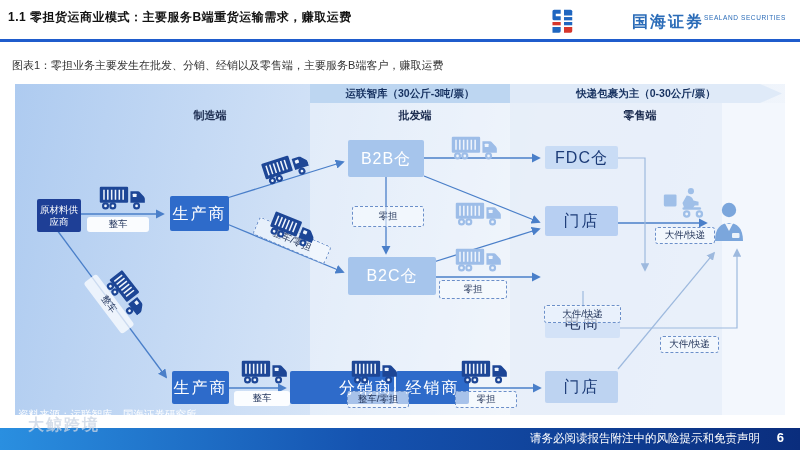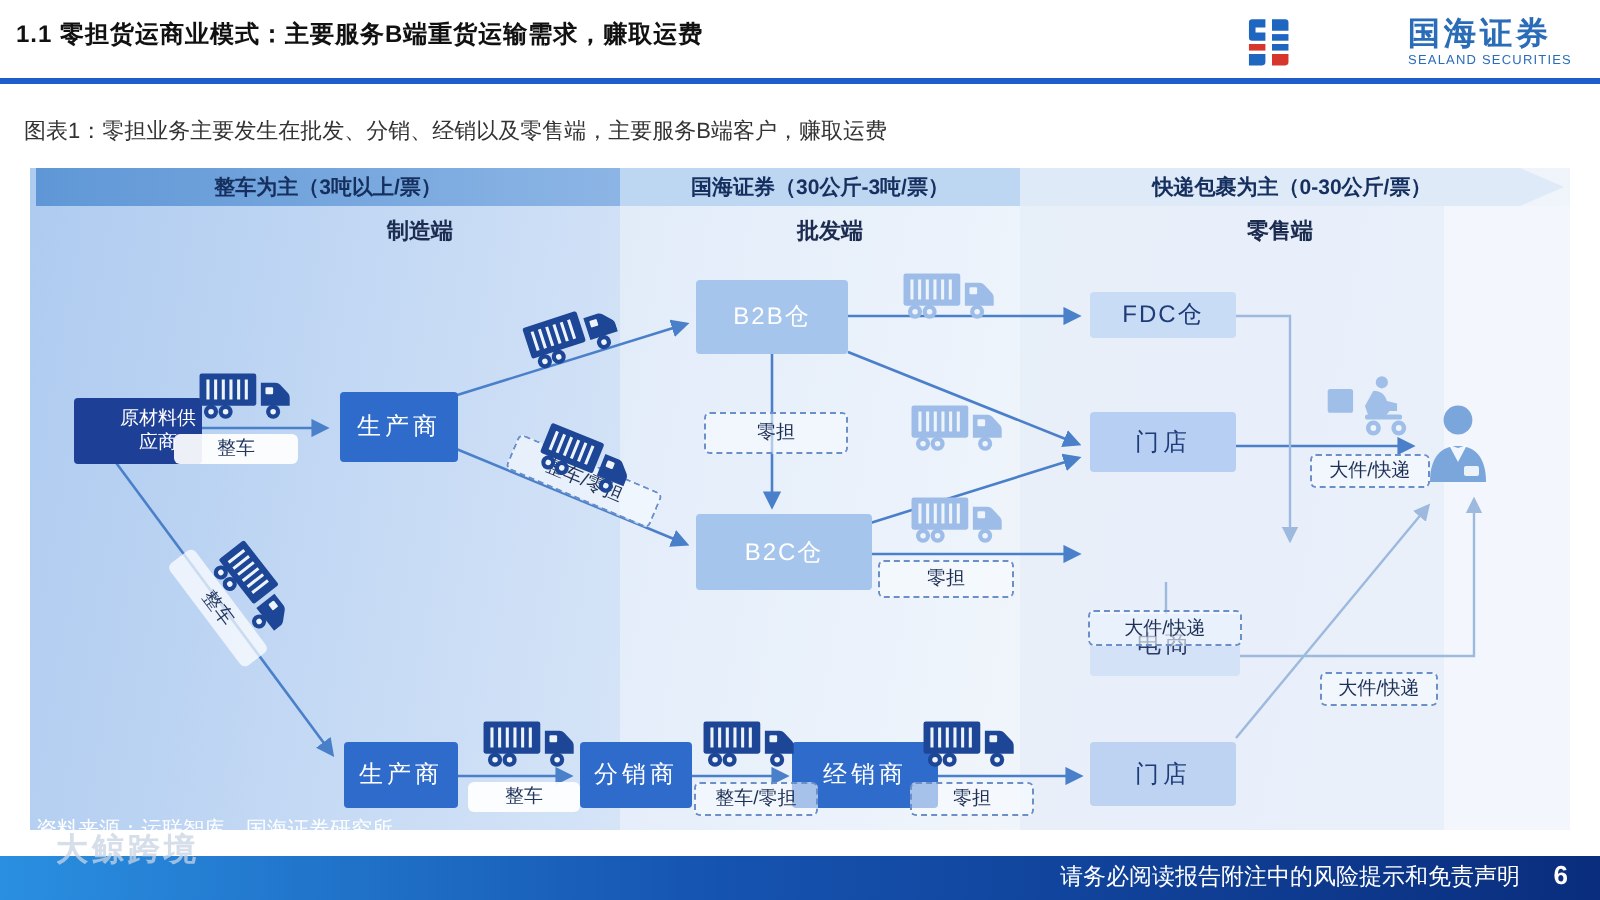--- a/index.html
+++ b/index.html
@@ -17,21 +17,21 @@
   
   #diagram{left:15px;top:84px;width:770px;height:331px;
     background:linear-gradient(100deg,#aecbf0 0%,#cfe0f6 35%,#e7eff9 65%,#f2f6fc 100%);}
   .panel{top:19px;height:312px;}
   .band{top:0;height:19px;font-weight:bold;font-size:10.5px;color:#15305f;}
   .band1{left:3px;width:292px;background:linear-gradient(90deg,#5f97d6,#8cb5e5);}
   .band2{left:295px;width:200px;background:#bdd6f1;}
   .band3{left:495px;width:272px;background:#dfeaf8;
     clip-path:polygon(0 0,calc(100% - 22px) 0,100% 50%,calc(100% - 22px) 100%,0 100%);}
   .col-h{top:24px;width:90px;font-weight:bold;font-size:11px;color:#1c2c50;text-align:center;}
-  .node{border-radius:2px;font-size:12px;letter-spacing:2px;line-height:1.25;}
+  .node{border-radius:2px;font-size:16px;letter-spacing:2px;line-height:1.25;}
   .nDark{background:#1e3f96;color:#fff;font-size:9.5px;letter-spacing:0;}
   .nBlue{background:#2e6bca;color:#fff;}
   .nLtA{background:#a6c5ec;color:#fff;}
   .nLtB{background:#c9dcf5;color:#1d3c78;}
   .nLtC{background:#b7cff2;color:#1d3c78;}
   .nLtD{background:#d3e2f7;color:#2a3c66;margin-top:47px;}
   .nLtE{background:#bdd3f1;color:#1d3c78;}
   .lbl{font-size:9.5px;color:#23365e;background:rgba(255,255,255,.92);border-radius:3px;white-space:nowrap;}
   .dashed{background:rgba(248,251,255,.6);border:1px dashed #6b8fc9;color:#1d2f55;}
   .strip{background:rgba(255,255,255,.72);border:none;}
@@ -55,36 +55,35 @@
       <svg width="28" height="28" viewBox="0 0 34 34">
         <path d="M3 4 q0-2 2-2 h8 v5 h-6 v3 h6 v5 h-8 q-2 0-2-2 z" fill="#1f66c0"></path>
         <rect x="3" y="17" width="10" height="4" fill="#d6362c"></rect>
         <path d="M3 23 h10 v5 q0 2-2 2 h-8 z" fill="#1f66c0"></path>
         <path d="M17 2 h8 q2 0 2 2 v5 h-10 z" fill="#1f66c0"></path>
         <rect x="17" y="11" width="10" height="4" fill="#1f66c0"></rect>
         <rect x="17" y="17" width="10" height="4" fill="#1f66c0"></rect>
         <path d="M17 23 h10 v5 q0 2-2 2 h-8 z" fill="#d6362c"></path>
       </svg>
     </span>
-    <span style="display:flex;flex-direction:column;margin-left:48px;">
+    <span style="display:flex;flex-direction:row;margin-left:48px;">
       <span class="logo-cn">国海证券</span>
       <span class="logo-en">SEALAND SECURITIES</span>
     </span>
   </div>
   <div class="abs rule"></div>
   <div class="abs caption">图表1：零担业务主要发生在批发、分销、经销以及零售端，主要服务B端客户，赚取运费</div>
 
   <div id="diagram" class="abs">
 
     <div class="abs panel" style="left:295px;width:200px;background:rgba(255,255,255,.38);"></div>
     <div class="abs panel" style="left:495px;width:212px;background:rgba(231,238,249,.85);"></div>
     <div class="abs panel" style="left:707px;width:63px;background:rgba(243,247,253,.9);"></div>
 
-    <div class="abs ctr band band1">整车为主（3吨以上/票）</div>
-    <div class="abs ctr band band2">国海证券（30公斤-3吨/票）</div>
+    <div class="abs ctr band band2">运联智库（30公斤-3吨/票）</div>
     <div class="abs ctr band band3">快递包裹为主（0-30公斤/票）</div>
 
     <div class="abs col-h" style="left:150px;">制造端</div>
     <div class="abs col-h" style="left:355px;">批发端</div>
     <div class="abs col-h" style="left:580px;">零售端</div>
 
     <svg class="abs" style="left:0;top:0;" width="770" height="331" viewBox="0 0 770 331">
       <defs>
         <marker id="ah" viewBox="0 0 10 10" refX="8" refY="5" markerWidth="7" markerHeight="7" orient="auto-start-reverse">
           <path d="M0 0 L10 5 L0 10 z" fill="#4a7fc9"></path>
@@ -108,29 +107,29 @@
         <line x1="437" y1="304" x2="525" y2="304" marker-end="url(#ah)"></line>
         <line x1="603" y1="139" x2="691" y2="139" marker-end="url(#ah)"></line>
       </g>
       <g stroke="#9db9de" stroke-width="1.2" fill="none">
         <polyline points="603,74 630,74 630,186" marker-end="url(#ahl)"></polyline>
         <polyline points="568,207 568,244 722,244 722,166" marker-end="url(#ahl)"></polyline>
         <line x1="603" y1="285" x2="699" y2="169" marker-end="url(#ahl)"></line>
       </g>
     </svg>
 
-    <div class="abs ctr node nDark" style="left:22px;top:115px;width:44px;height:33px;padding-left:20px;">原材料供应商</div>
+    <div class="abs ctr node nDark" style="left:22px;top:115px;width:44px;height:33px;">原材料供应商</div>
     <div class="abs ctr node nBlue" style="left:155px;top:112px;width:59px;height:35px;">生产商</div>
     <div class="abs ctr node nLtA" style="left:333px;top:56px;width:76px;height:37px;letter-spacing:1px;">B2B仓</div>
     <div class="abs ctr node nLtA" style="left:333px;top:173px;width:88px;height:38px;letter-spacing:1px;">B2C仓</div>
     <div class="abs ctr node nLtB" style="left:530px;top:62px;width:73px;height:23px;letter-spacing:1px;">FDC仓</div>
     <div class="abs ctr node nLtC" style="left:530px;top:122px;width:73px;height:30px;">门店</div>
     <div class="abs ctr node nLtD" style="left:530px;top:176px;width:75px;height:31px;">电商</div>
     <div class="abs ctr node nBlue" style="left:157px;top:287px;width:57px;height:33px;">生产商</div>
-    <div class="abs ctr node nBlue" style="left:275px;top:287px;width:56px;height:33px;">分销商</div>
+    <div class="abs ctr node nBlue" style="left:275px;top:287px;width:56px;height:33px;padding-left:48px;">分销商</div>
     <div class="abs ctr node nBlue" style="left:381px;top:287px;width:73px;height:33px;">经销商</div>
     <div class="abs ctr node nLtE" style="left:530px;top:287px;width:73px;height:32px;">门店</div>
 
     <div class="abs ctr lbl" style="left:72px;top:133px;width:62px;height:15px;">整车</div>
     <div class="abs ctr lbl strip" style="left:62px;top:212px;width:64px;height:16px;transform:rotate(53deg);">整车</div>
     <div class="abs ctr lbl dashed" style="left:238px;top:147px;width:76px;height:17px;transform:rotate(23deg);">整车/零担</div>
     <div class="abs ctr lbl dashed" style="left:337px;top:122px;width:70px;height:19px;">零担</div>
     <div class="abs ctr lbl dashed" style="left:424px;top:196px;width:66px;height:17px;">零担</div>
     <div class="abs ctr lbl dashed" style="left:640px;top:143px;width:58px;height:15px;">大件/快递</div>
     <div class="abs ctr lbl dashed" style="left:529px;top:221px;width:75px;height:16px;">大件/快递</div>

